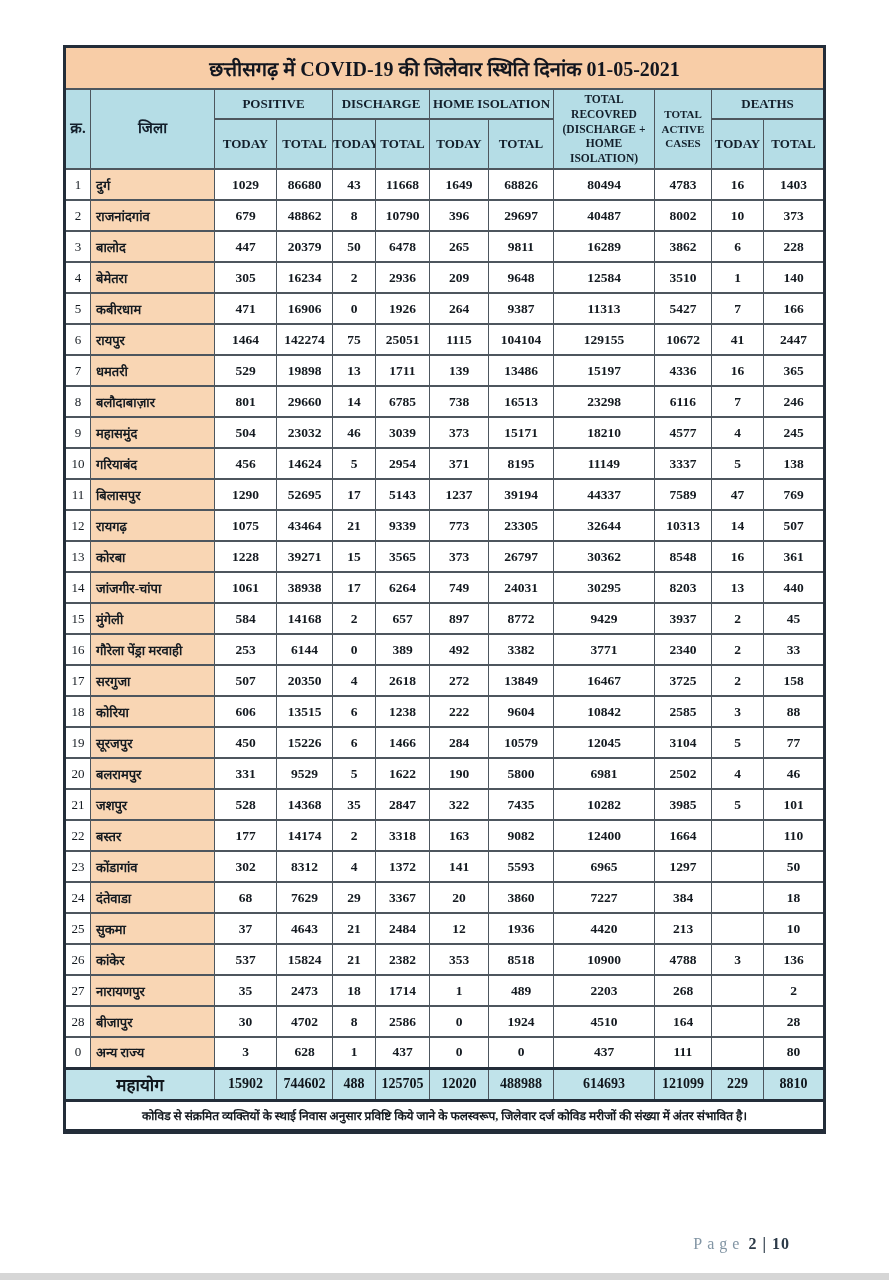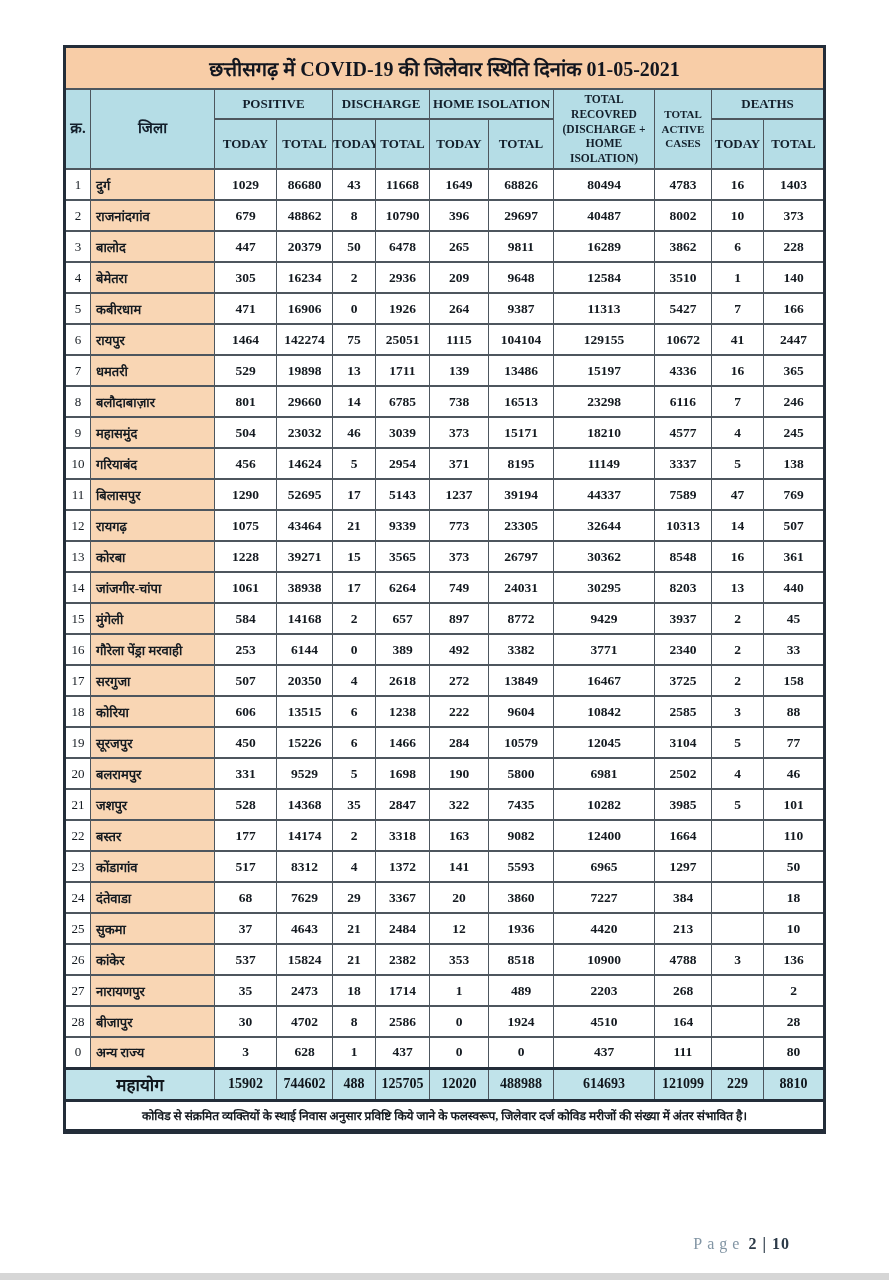--- a/index.html
+++ b/index.html
@@ -429,21 +429,21 @@
           <td>3104</td>
           <td>5</td>
           <td>77</td>
         </tr>
         <tr>
           <td class="sn">20</td>
           <td class="district">बलरामपुर</td>
           <td>331</td>
           <td>9529</td>
           <td>5</td>
-          <td>1698</td>
+          <td>1622</td>
           <td>190</td>
           <td>5800</td>
           <td>6981</td>
           <td>2502</td>
           <td>4</td>
           <td>46</td>
         </tr>
         <tr>
           <td class="sn">21</td>
           <td class="district">जशपुर</td>
@@ -468,21 +468,21 @@
           <td>163</td>
           <td>9082</td>
           <td>12400</td>
           <td>1664</td>
           <td></td>
           <td>110</td>
         </tr>
         <tr>
           <td class="sn">23</td>
           <td class="district">कोंडागांव</td>
-          <td>517</td>
+          <td>302</td>
           <td>8312</td>
           <td>4</td>
           <td>1372</td>
           <td>141</td>
           <td>5593</td>
           <td>6965</td>
           <td>1297</td>
           <td></td>
           <td>50</td>
         </tr>

